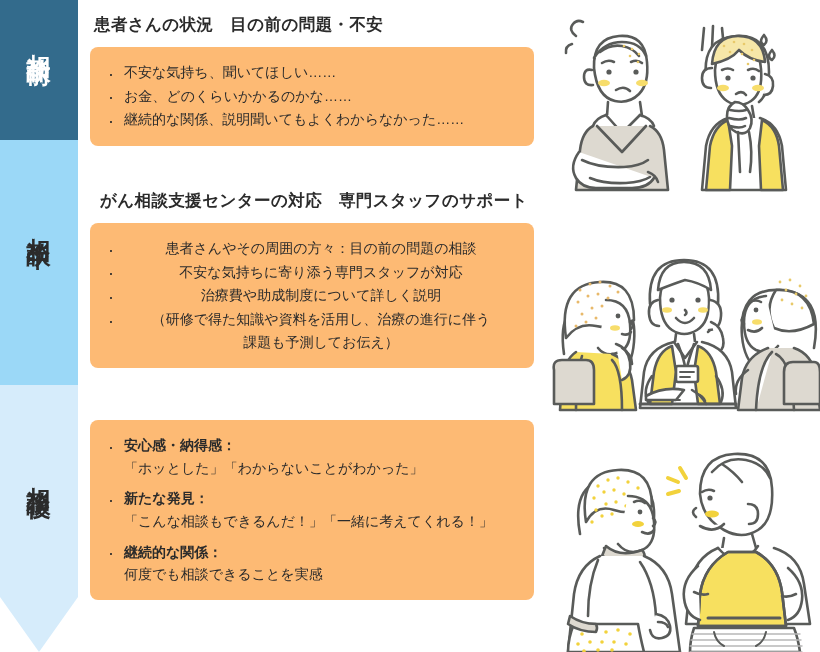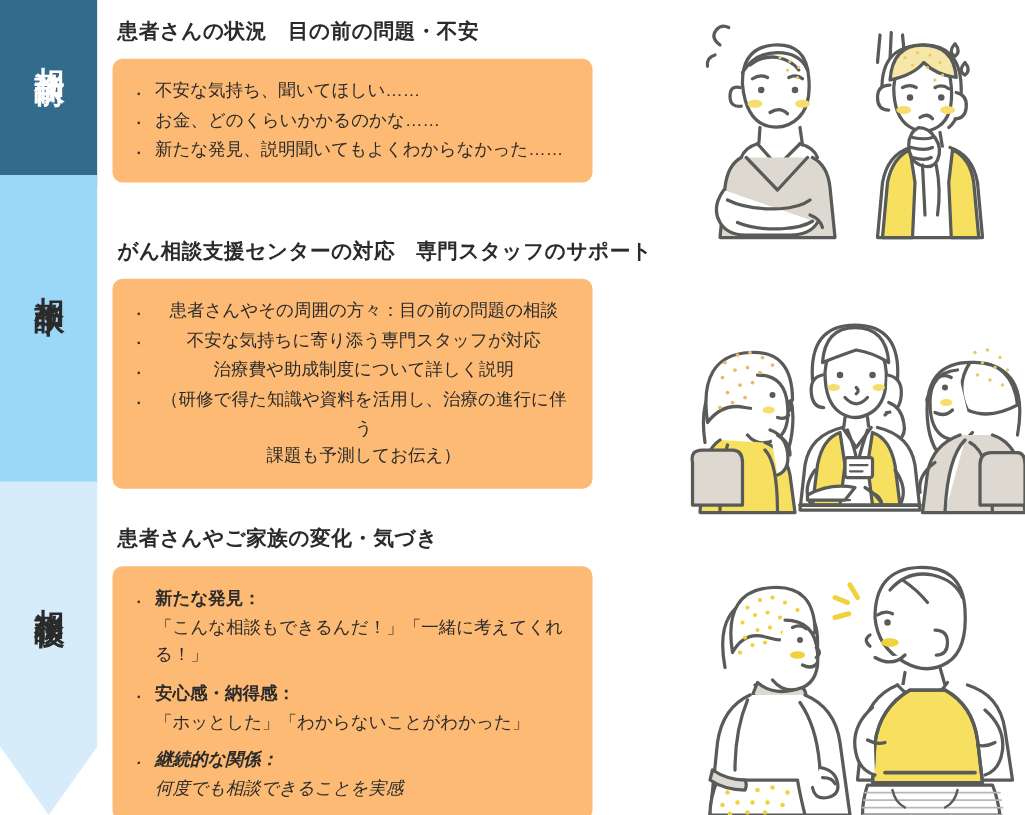--- a/index.html
+++ b/index.html
@@ -70,21 +70,21 @@
   }
   .phase-arrow.p2 .phase-label {
     color: #2b2b2b;
     margin-top: 82px;
   }
 
   
   .section {
     position: absolute;
     left: 90px;
-    width: 384px;
+    width: 444px;
   }
   .section.s0 { top: 14px; }
   .section.s1 { top: 190px; text-align: center; }
   .section.s2 { top: 420px; }
 
   .section-heading {
     font-weight: bold;
     font-size: 16.5px;
     color: #2b2b2b;
     letter-spacing: 0.4px;
@@ -115,21 +115,21 @@
   ul.bullets > li::before {
     content: "\00B7";
     position: absolute;
     left: 4px;
     top: -0.08em;
     font-size: 18px;
     line-height: 1.62;
     color: #2b2b2b;
   }
   ul.bullets > li.spaced { margin-bottom: 8px; }
-  ul.bullets > li.spaced:last-child { margin-bottom: 0; font-style: italic; }
+  ul.bullets > li.spaced:last-child { margin-bottom: 0; }
 
   .bullet-lead {
     font-weight: bold;
   }
   .bullet-sub {
     display: block;
   }
   .bullet-cont {
     display: block;
   }
@@ -157,51 +157,50 @@
     <span class="phase-label">相談後</span>
   </div>
 </div>
 
 <div class="section s0">
   <div class="section-heading">患者さんの状況　目の前の問題・不安</div>
   <div class="info-box">
     <ul class="bullets">
       <li><span>不安な気持ち、聞いてほしい……</span></li>
       <li><span>お金、どのくらいかかるのかな……</span></li>
-      <li><span>新たな発見、説明聞いてもよくわからなかった……</span></li>
+      <li><span>継続的な関係、説明聞いてもよくわからなかった……</span></li>
     </ul>
   </div>
 </div>
 
 <div class="section s1">
   <div class="section-heading">がん相談支援センターの対応　専門スタッフのサポート</div>
   <div class="info-box">
     <ul class="bullets">
       <li><span>患者さんやその周囲の方々：目の前の問題の相談</span></li>
       <li><span>不安な気持ちに寄り添う専門スタッフが対応</span></li>
       <li><span>治療費や助成制度について詳しく説明</span></li>
       <li>
         <span class="bullet-cont">（研修で得た知識や資料を活用し、治療の進行に伴う</span>
         <span class="bullet-cont">課題も予測してお伝え）</span>
       </li>
     </ul>
   </div>
 </div>
 
 <div class="section s2">
-  <div class="section-heading">患者さんやご家族の変化・気づき</div>
   <div class="info-box">
     <ul class="bullets">
       <li class="spaced">
+        <span class="bullet-lead">安心感・納得感：</span>
+        <span class="bullet-sub">「ホッとした」「わからないことがわかった」</span>
+      </li>
+      <li class="spaced">
         <span class="bullet-lead">新たな発見：</span>
         <span class="bullet-sub">「こんな相談もできるんだ！」「一緒に考えてくれる！」</span>
-      </li>
-      <li class="spaced">
-        <span class="bullet-lead">安心感・納得感：</span>
-        <span class="bullet-sub">「ホッとした」「わからないことがわかった」</span>
       </li>
       <li class="spaced">
         <span class="bullet-lead">継続的な関係：</span>
         <span class="bullet-sub">何度でも相談できることを実感</span>
       </li>
     </ul>
   </div>
 </div>
 
 <div class="illustration i0">

